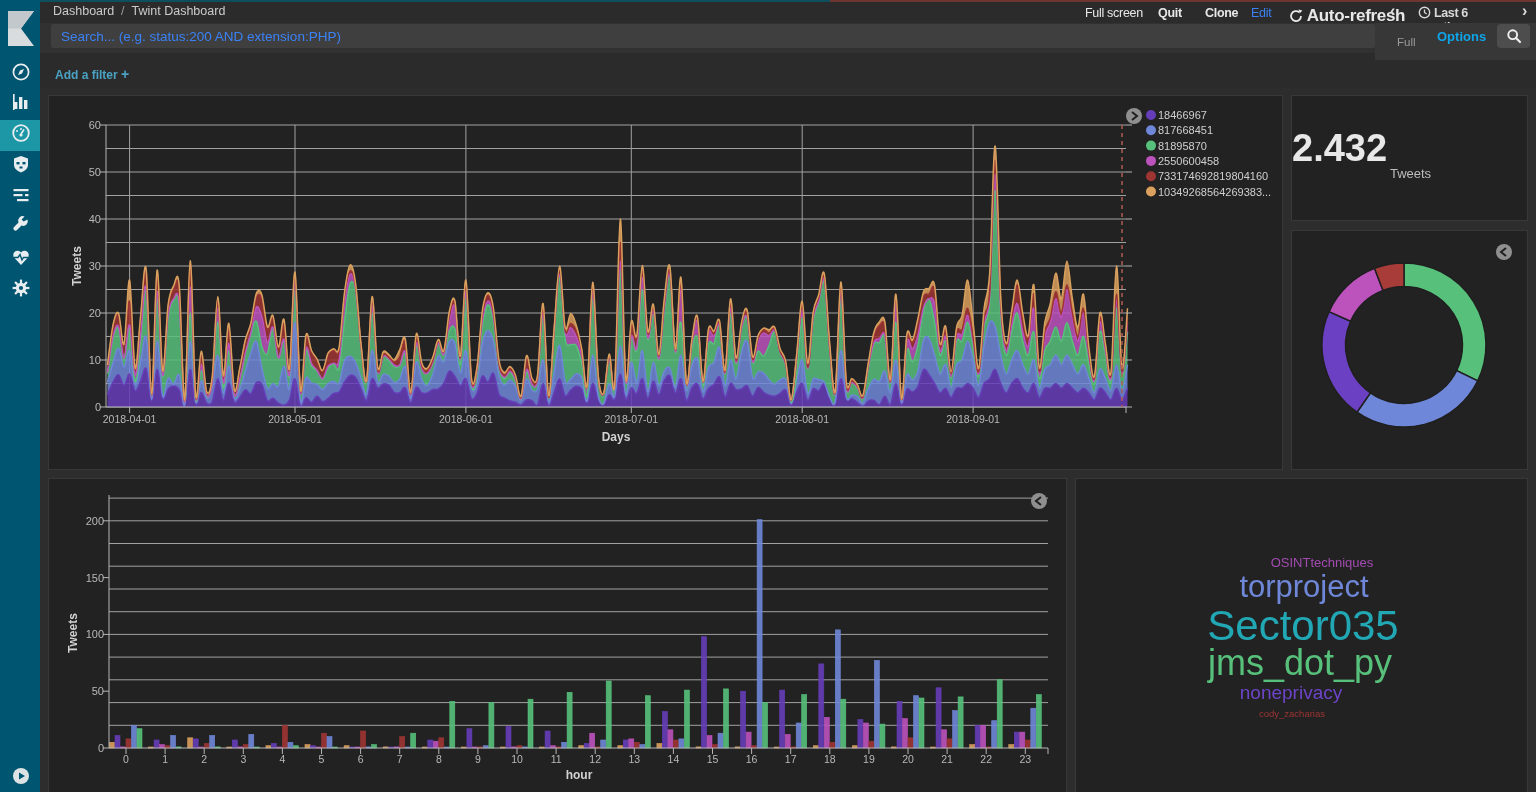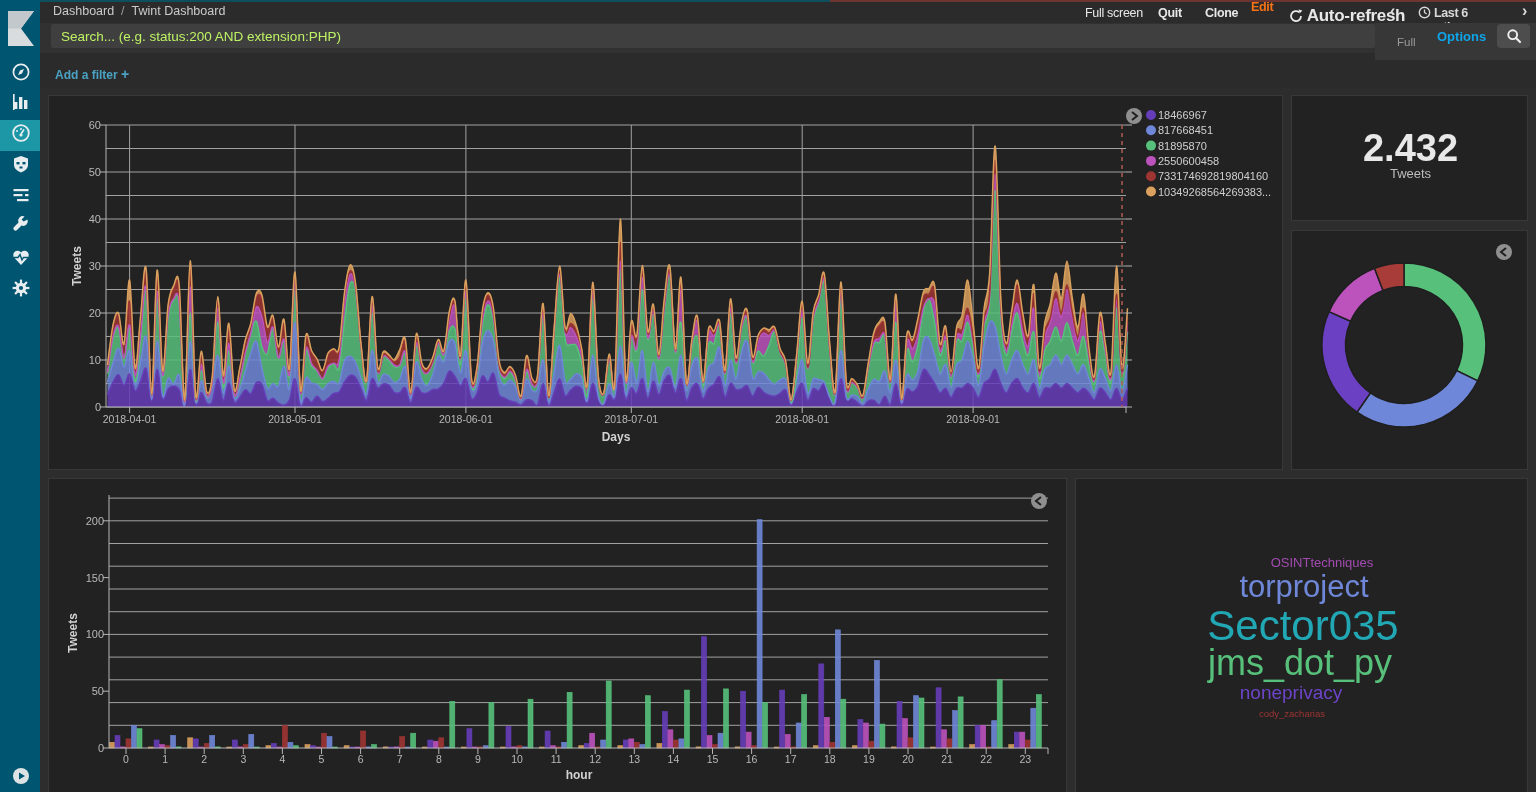--- a/index.html
+++ b/index.html
@@ -11,36 +11,36 @@
 
 </style></head><body>
 <div id="root">
 <div class="abs" style="left:40px;top:0;width:790px;height:2px;background:#0e4f5d"></div>
 <div class="abs" style="left:830px;top:0;width:706px;height:2px;background:#6e3430"></div>
 <div class="abs" style="left:40px;top:2px;width:1496px;height:21px;background:#2b2b2b"></div>
 <div class="abs" style="left:53px;top:4px;font-size:12.5px;color:#cbcbcb">Dashboard&nbsp; <span style="color:#9a9a9a">/</span> &nbsp;Twint Dashboard</div>
 <div class="abs" style="left:1085px;top:6px;font-size:12.5px;font-weight:normal;letter-spacing:-0.3px;color:#e8e8e8">Full screen</div>
 <div class="abs" style="left:1158px;top:6px;font-size:12.5px;font-weight:bold;letter-spacing:-0.3px;color:#e8e8e8">Quit</div>
 <div class="abs" style="left:1205px;top:6px;font-size:12.5px;font-weight:bold;letter-spacing:-0.3px;color:#e8e8e8">Clone</div>
-<div class="abs" style="left:1251px;top:0;font-size:12.5px;font-weight:bold;letter-spacing:-0.3px;color:#f97316">Edit</div>
+<div class="abs" style="left:1251px;top:6px;font-size:12.5px;font-weight:normal;letter-spacing:-0.3px;color:#3b82f6">Edit</div>
 <div class="abs" style="left:1289px;top:6px;font-size:17px;font-weight:bold;letter-spacing:-0.3px;color:#e8e8e8"><svg width="14" height="14" viewBox="0 0 14 14" style="vertical-align:-2px">
         <path d="M12,7 a5,5 0 1 1 -1.8,-3.8" fill="none" stroke="#e8e8e8" stroke-width="1.8"></path>
         <polygon points="9.6,0.6 13.4,1.4 10.6,4.6" fill="#e8e8e8"></polygon>
       </svg> Auto-refresh</div>
 <div class="abs" style="left:1390px;top:2px;font-size:16px;font-weight:bold;color:#dcdcdc">‹</div>
 <div class="abs" style="left:1418px;top:6px;font-size:12.5px;font-weight:bold;letter-spacing:-0.4px;color:#d8d8d8"><svg width="13" height="13" viewBox="0 0 14 14" style="vertical-align:-2px">
         <circle cx="7" cy="7" r="5.6" fill="none" stroke="#d8d8d8" stroke-width="1.5"></circle>
         <polyline points="7,3.8 7,7 9.4,8.6" fill="none" stroke="#d8d8d8" stroke-width="1.4"></polyline>
       </svg> Last 6 months</div>
 <div class="abs" style="left:1522px;top:2px;font-size:16px;font-weight:bold;color:#dcdcdc">›</div>
 <div class="abs" style="left:40px;top:23px;width:1496px;height:30px;background:#313131"></div>
 <div class="abs" style="left:40px;top:53px;width:1496px;height:35px;background:#2b2b2b"></div>
 <div class="abs" style="left:1375px;top:23px;width:161px;height:37px;background:#373737"></div>
 <div class="abs" style="left:51px;top:24px;width:1324px;height:24px;background:#3f3f3f;border-radius:2px"></div>
-<div class="abs" style="left:61px;top:29px;font-size:13.5px;color:#bef264">Search... (e.g. status:200 AND extension:PHP)</div>
+<div class="abs" style="left:61px;top:29px;font-size:13.5px;color:#3b82f6">Search... (e.g. status:200 AND extension:PHP)</div>
 <div class="abs" style="left:1397px;top:36px;font-size:11.5px;color:#9a9a9a">Full</div>
 <div class="abs" style="left:1437px;top:29px;font-size:13px;font-weight:bold;color:#0ea5e9">Options</div>
 <div class="abs" style="left:1497px;top:24px;width:33px;height:24px;background:#4d4d4d;border-radius:4px;text-align:center;padding-top:4px"><svg width="16" height="16" viewBox="0 0 16 16">
         <circle cx="6.7" cy="6.7" r="4.4" fill="none" stroke="#f0f0f0" stroke-width="1.9"></circle>
         <line x1="10" y1="10" x2="14" y2="14" stroke="#f0f0f0" stroke-width="2.2" stroke-linecap="round"></line>
       </svg></div>
 <div class="abs" style="left:55px;top:66px;font-size:12px;font-weight:bold;color:#4aa3c3">Add a filter <span style="font-size:14px">+</span></div>
 <div class="abs" style="left:0;top:0;width:40px;height:792px;background:#005571"></div>
 <div class="abs" style="left:0;top:120px;width:40px;height:31px;background:#1d96a6"></div>
 <svg width="28" height="36" style="position:absolute;left:7px;top:11px" viewBox="0 0 28 36">
@@ -181,21 +181,21 @@
 <text x="1109" y="49.6" fill="#cfcfcf" font-size="11" dominant-baseline="central">81895870</text>
 <circle cx="1102" cy="64.9" r="5" fill="#bc52bc"></circle>
 <text x="1109" y="64.9" fill="#cfcfcf" font-size="11" dominant-baseline="central">2550600458</text>
 <circle cx="1102" cy="80.2" r="5" fill="#9e3533"></circle>
 <text x="1109" y="80.2" fill="#cfcfcf" font-size="11" dominant-baseline="central">733174692819804160</text>
 <circle cx="1102" cy="95.5" r="5" fill="#daa05d"></circle>
 <text x="1109" y="95.5" fill="#cfcfcf" font-size="11" dominant-baseline="central">10349268564269383...</text>
 </svg>
     </div>
 <div class="panel" style="left:1291px;top:95px;width:237px;height:126px">
-      <div class="abs" style="left:0;top:31px;width:237px;text-align:center;font-size:38px;line-height:42px;font-weight:bold;color:#e8e8e8">2.432</div>
+      <div class="abs" style="left:0;top:31px;width:237px;font-size:38px;line-height:42px;font-weight:bold;color:#e8e8e8">2.432</div>
       <div class="abs" style="left:0;top:70px;width:237px;text-align:center;font-size:13px;color:#bdbdbd">Tweets</div>
     </div>
 <div class="panel" style="left:1291px;top:230px;width:237px;height:240px">
       <svg width="237" height="240" style="position:absolute;left:0;top:0">
 <path d="M112.0,32.0 A82.0,82.0 0 0 1 185.7,149.9 L164.6,139.6 A58.5,58.5 0 0 0 112.0,55.5 Z" fill="#57c17b" stroke="#1f1f1f" stroke-width="1.5"></path>
 <path d="M185.7,149.9 A82.0,82.0 0 0 1 65.0,181.2 L78.4,161.9 A58.5,58.5 0 0 0 164.6,139.6 Z" fill="#6f87d8" stroke="#1f1f1f" stroke-width="1.5"></path>
 <path d="M65.0,181.2 A82.0,82.0 0 0 1 37.1,80.6 L58.6,90.2 A58.5,58.5 0 0 0 78.4,161.9 Z" fill="#6b40c2" stroke="#1f1f1f" stroke-width="1.5"></path>
 <path d="M37.1,80.6 A82.0,82.0 0 0 1 82.6,37.4 L91.0,59.4 A58.5,58.5 0 0 0 58.6,90.2 Z" fill="#bc52bc" stroke="#1f1f1f" stroke-width="1.5"></path>
 <path d="M82.6,37.4 A82.0,82.0 0 0 1 112.0,32.0 L112.0,55.5 A58.5,58.5 0 0 0 91.0,59.4 Z" fill="#a83c38" stroke="#1f1f1f" stroke-width="1.5"></path>
 <circle cx="212" cy="21" r="8" fill="#8f8f8f"></circle>

